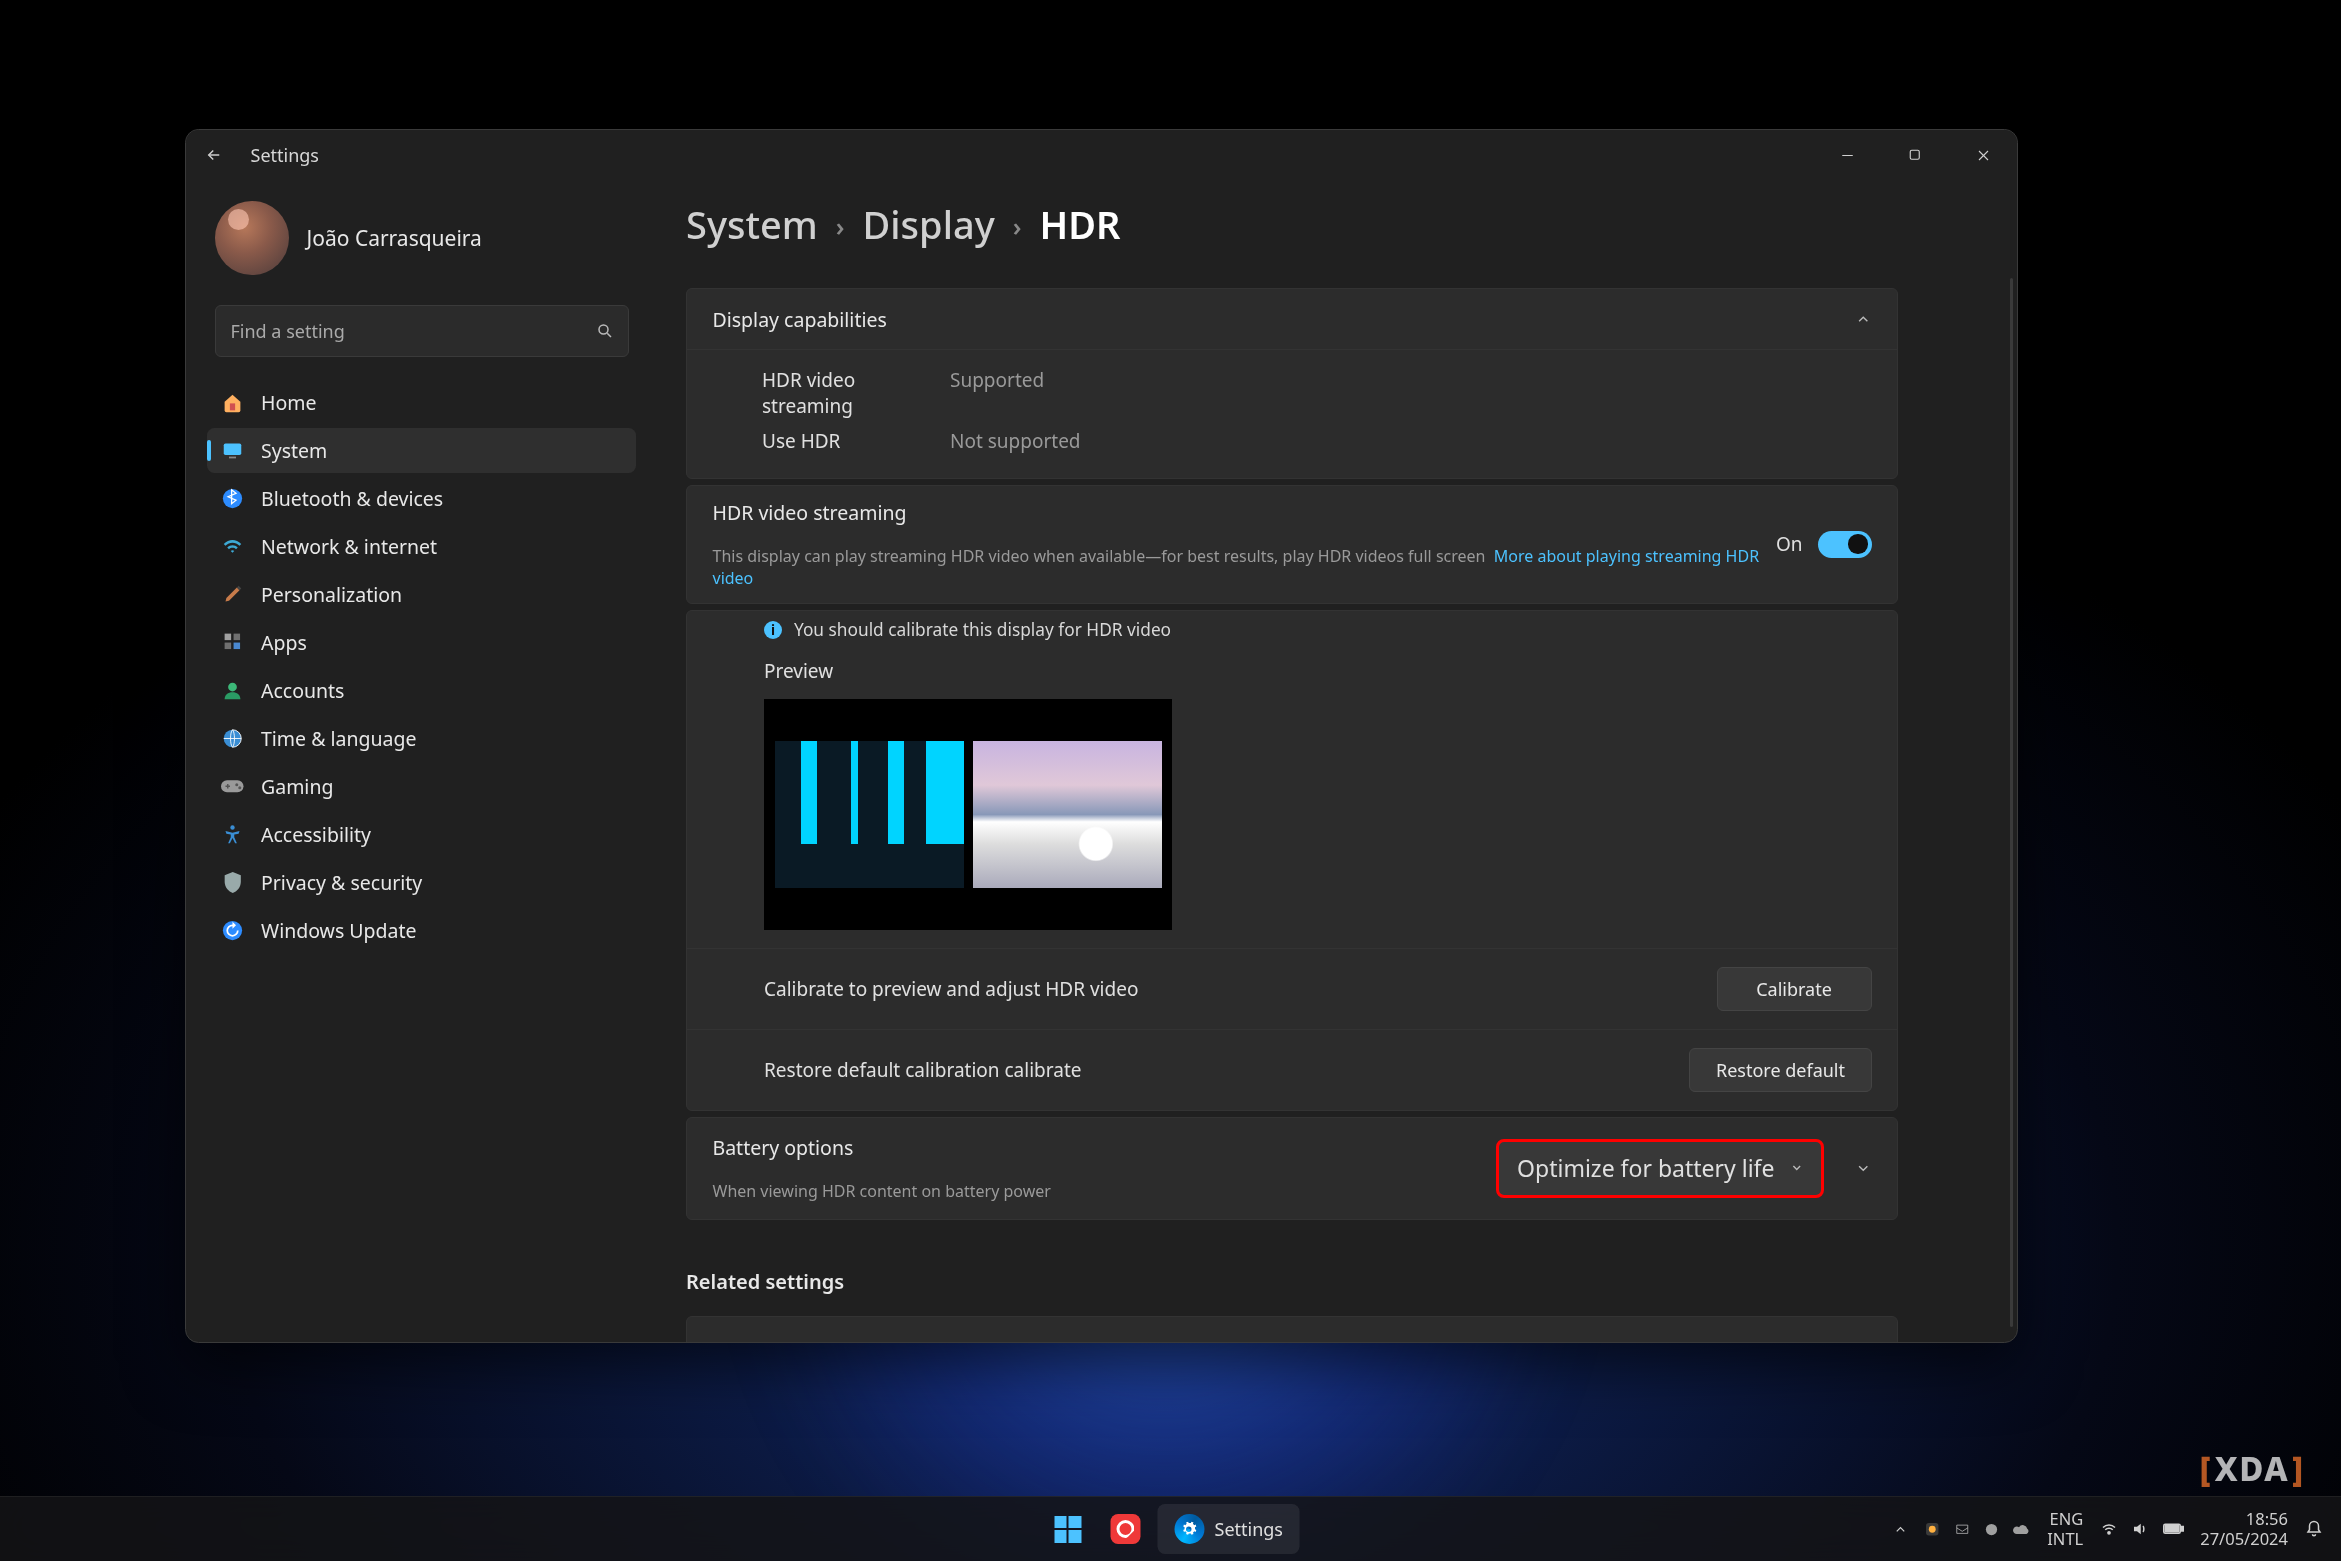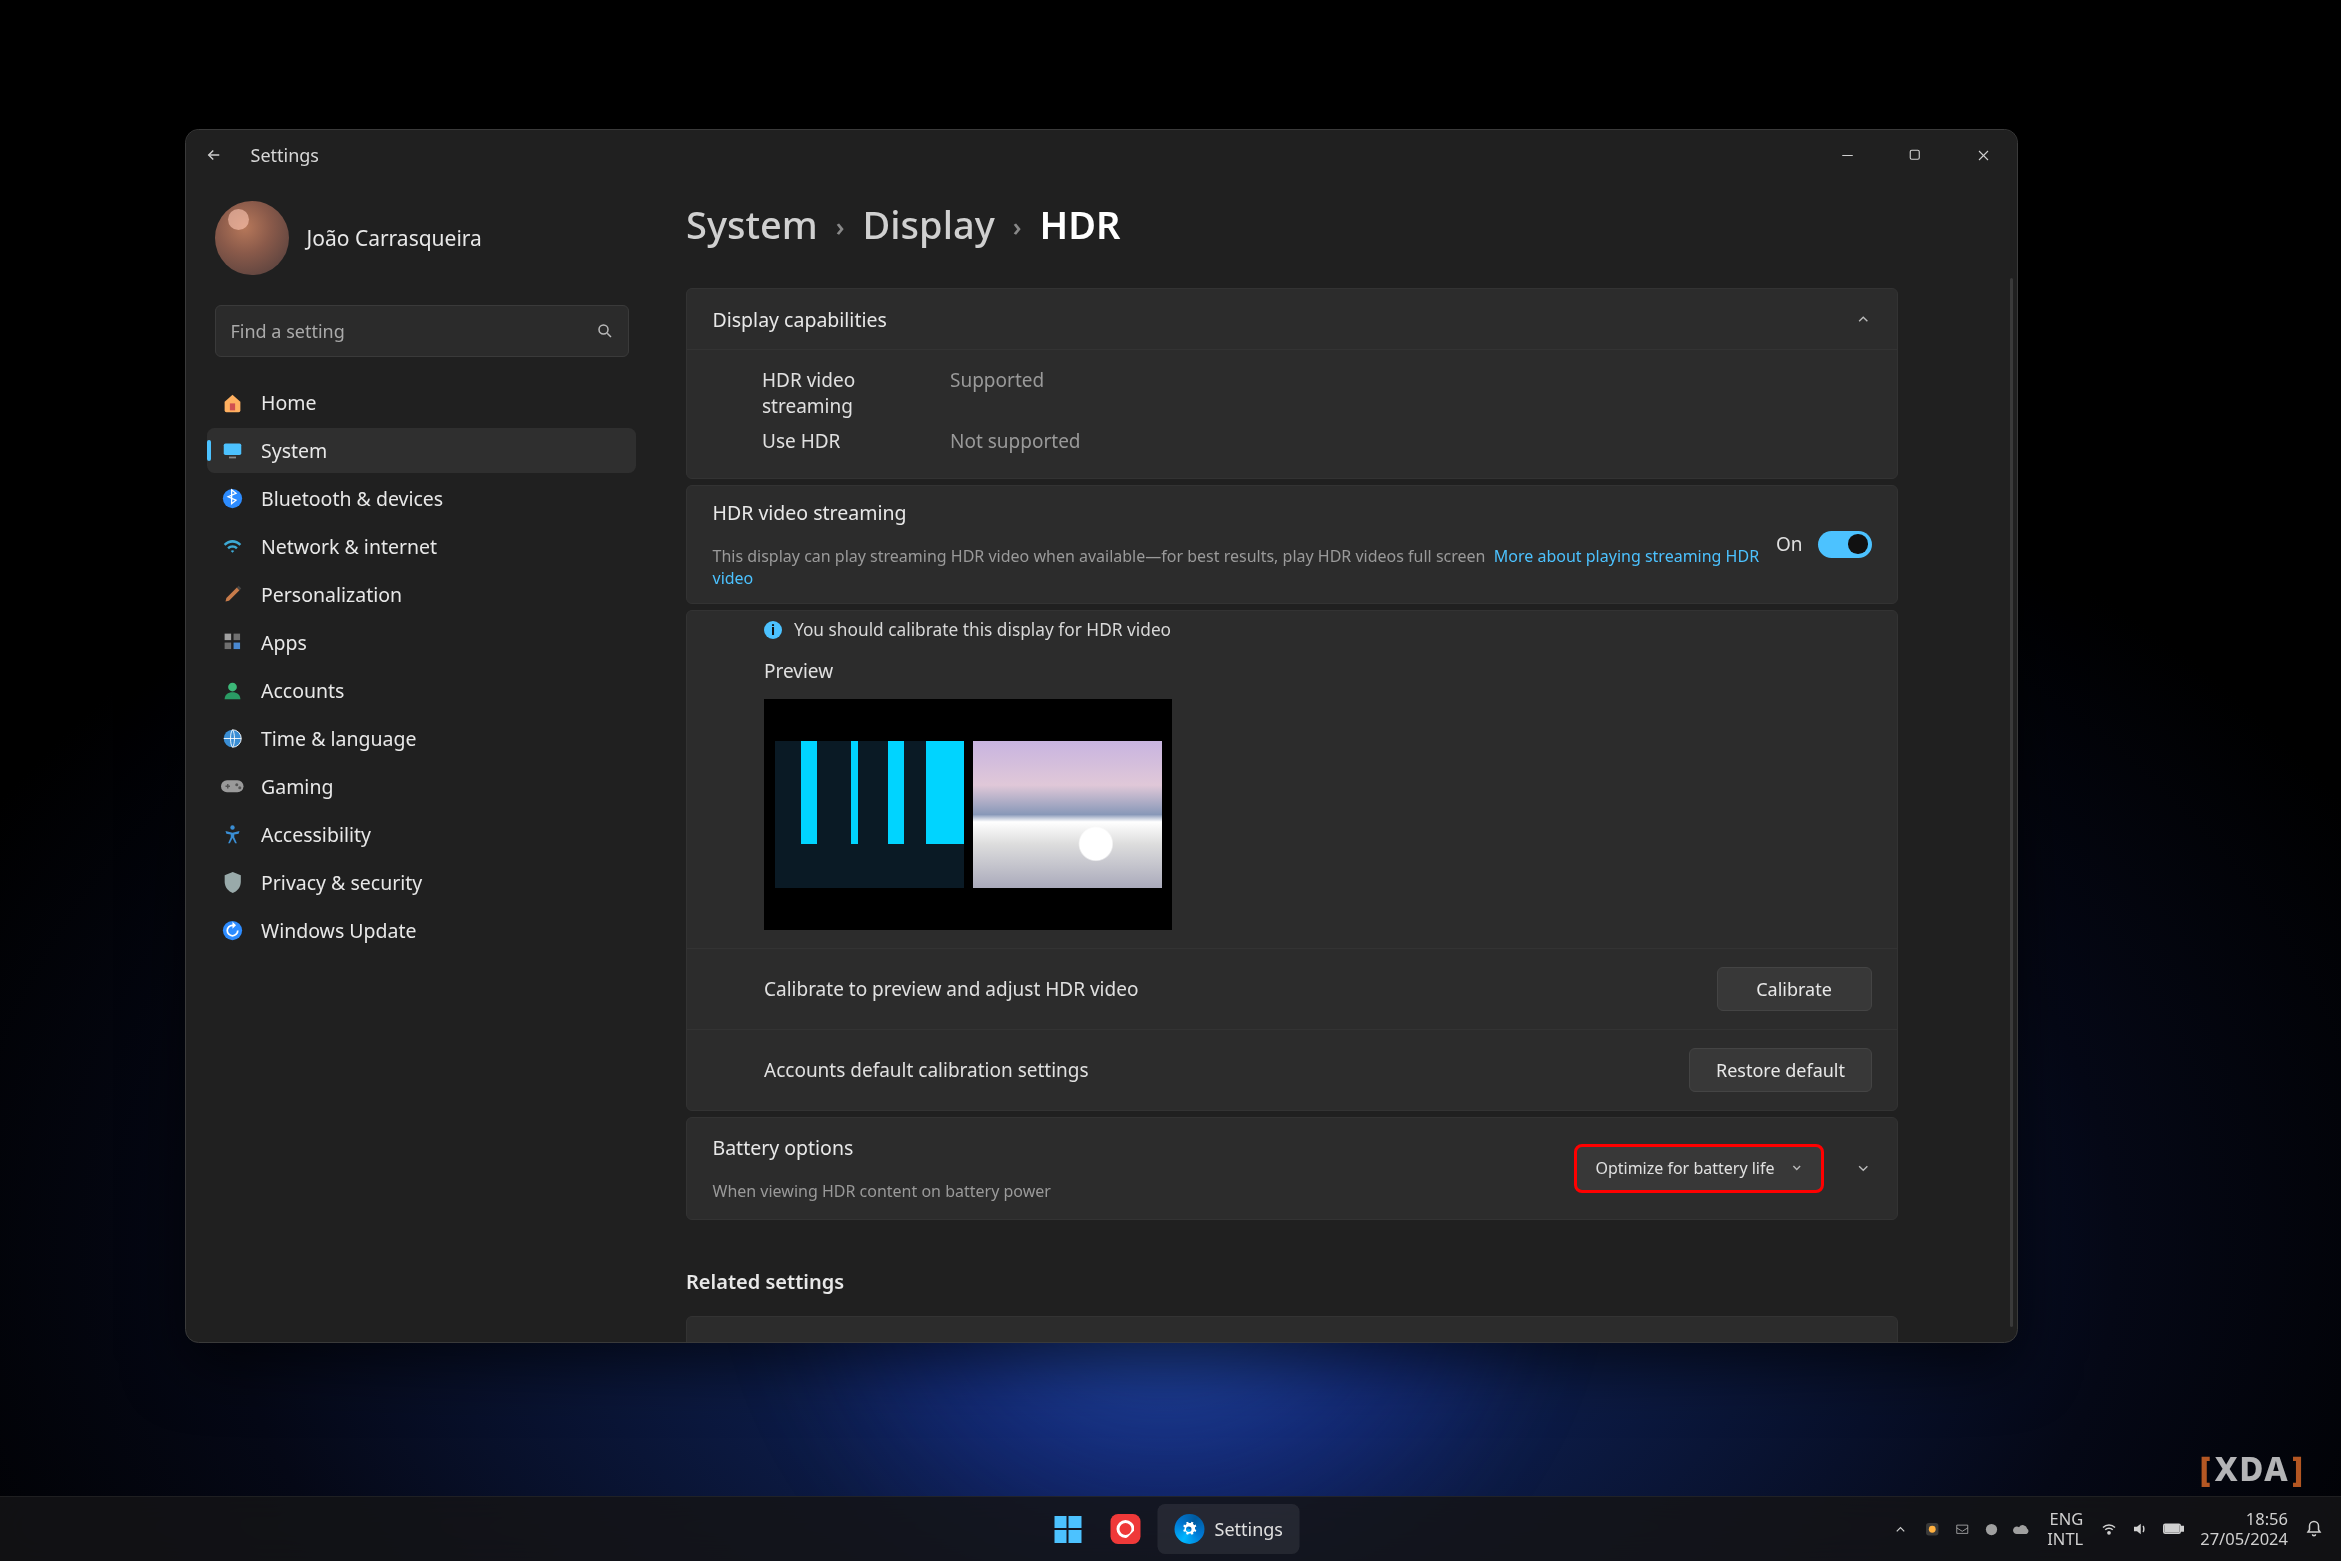--- a/index.html
+++ b/index.html
@@ -186,21 +186,21 @@
     font-size: 18px; padding: 9px 25.5px;
     min-width: 155px; text-align: center;
   }
 
   .row-card.battery { padding: 16.5px 7.5px 16.5px 25.5px; }
   .dropdown {
     background: #383838; border: 0.8px solid #444;
     border-radius: 6px;
     display: flex; align-items: center; gap: 15px;
     padding: 10.5px 18px;
-    color: #e0e0e0; font-size: 16px;
+    color: #e0e0e0; font-size: 23px;
   }
   .dropdown .dd-chev { color: #bbb; font-size: 13.5px; }
   .highlight { outline: 3px solid #ff0000; outline-offset: -1.5px; }
   .expand-chev { color: #bbb; padding: 0 18px; font-size: 16.5px;}
 
   .related-heading { color: #e8e8e8; font-size: 20px; font-weight: 600; margin: 42px 0 15px 0; }
   .related-card {
     background: #2c2c2c; border: 0.8px solid #333; border-radius: 6px;
     display: flex; align-items: center; gap: 22.5px;
     padding: 16.5px 25.5px;
@@ -492,21 +492,21 @@
               <div class="preview-img">
                 <div class="preview-left"></div>
                 <div class="preview-right"></div>
               </div>
             </div>
             <div class="sub-row">
               <span>Calibrate to preview and adjust HDR video</span>
               <div class="btn">Calibrate</div>
             </div>
             <div class="sub-row">
-              <span>Accounts default calibration settings</span>
+              <span>Restore default calibration calibrate</span>
               <div class="btn">Restore default</div>
             </div>
           </div>
         </div>
 
         <div class="row-card battery">
           <div class="row-body">
             <div class="row-title">Battery options</div>
             <div class="row-desc">When viewing HDR content on battery power</div>
           </div>

